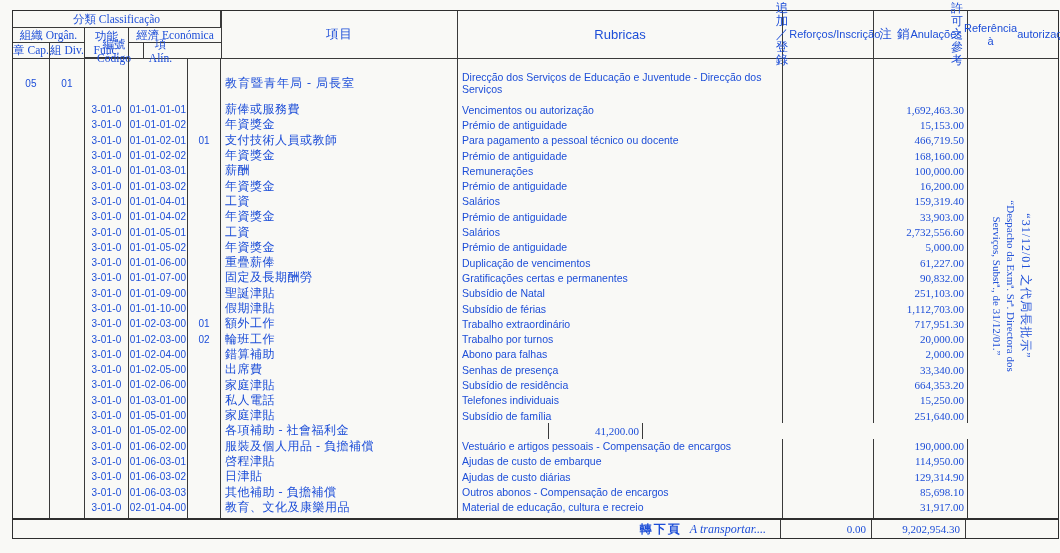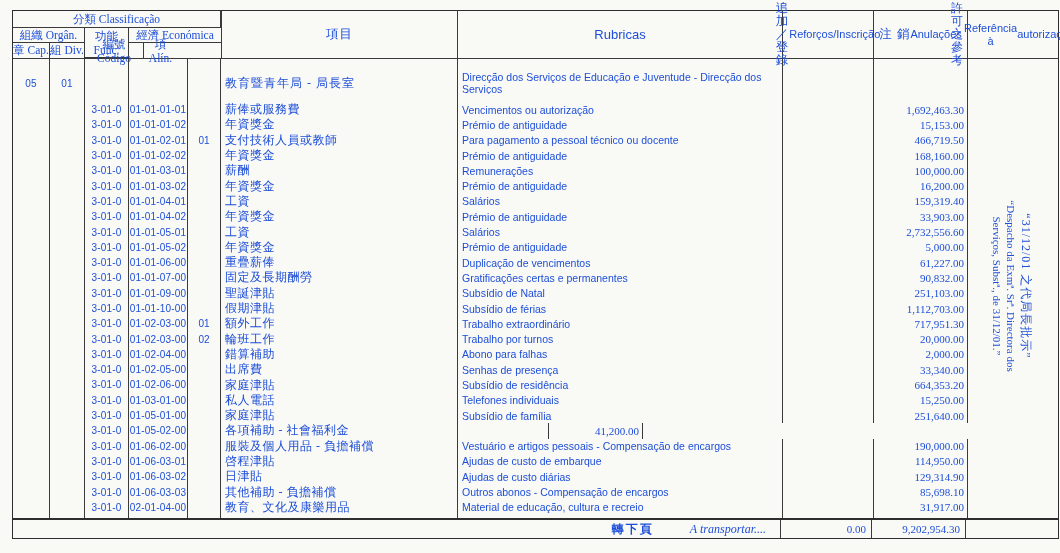--- a/index.html
+++ b/index.html
@@ -35,21 +35,21 @@
   .filler .cell{height:100%;}
   .code{justify-content:center;font-size:10px;letter-spacing:.2px;}
   .alin{justify-content:center;font-size:10px;}
   .item{font-size:12px;padding-left:4px;letter-spacing:.5px;}
   .rub{font-size:10.5px;padding-left:4px;}
   .amt{justify-content:flex-end;padding-right:3px;font-family:"Liberation Serif",serif;font-size:11px;}
   .entity-item{font-size:12px;letter-spacing:1px;}
   
   .tfoot{position:absolute;left:12px;top:519px;width:1045px;height:18px;
          border:1px solid #2e2e2e;display:flex;background:#f9f9f6;}
-  .f-label{display:flex;align-items:center;justify-content:flex-end;gap:36px;padding-right:14px;}
+  .f-label{display:flex;align-items:center;justify-content:flex-end;gap:8px;padding-right:14px;}
   .f-zh{font-family:"Liberation Serif",serif;font-weight:700;font-size:12px;letter-spacing:2px;}
   .f-pt{font-family:"Liberation Serif",serif;font-style:italic;font-size:12px;}
   .f-amt{display:flex;align-items:center;justify-content:flex-end;padding-right:5px;
          font-family:"Liberation Serif",serif;font-size:11px;}
   
   .auth-note{position:absolute;left:1011px;top:286px;
              transform:translate(-50%,-50%) rotate(90deg);
              transform-origin:center;white-space:nowrap;text-align:center;
              font-family:"Liberation Serif",serif;line-height:14.5px;}
   .auth-zh{font-size:12px;letter-spacing:1px;}

